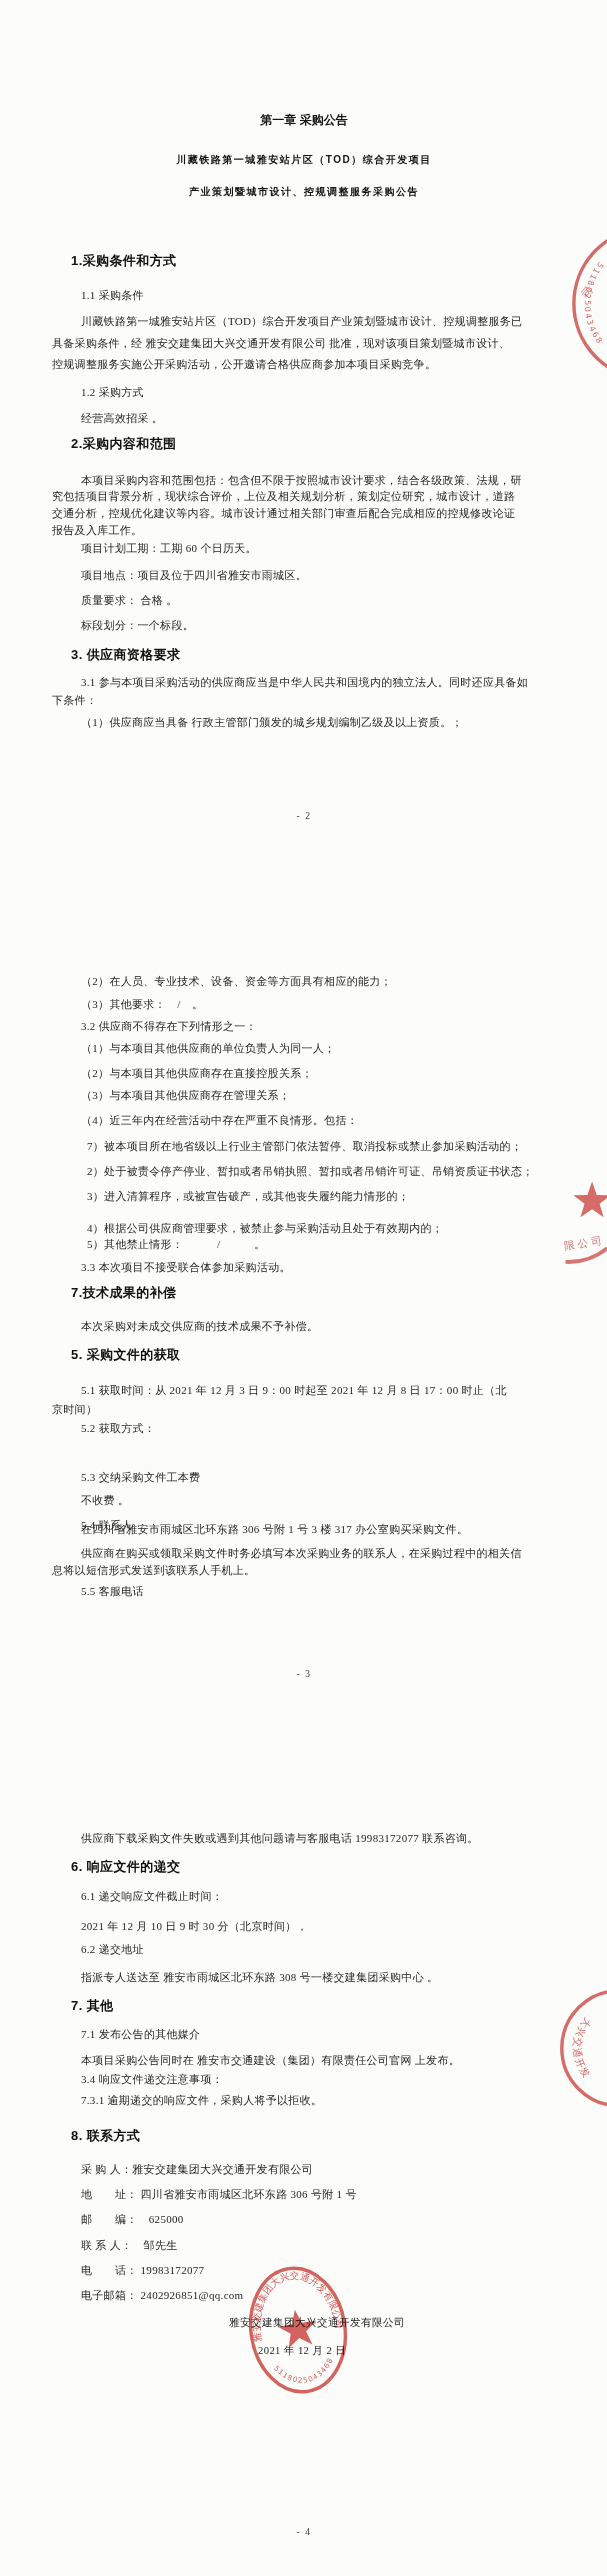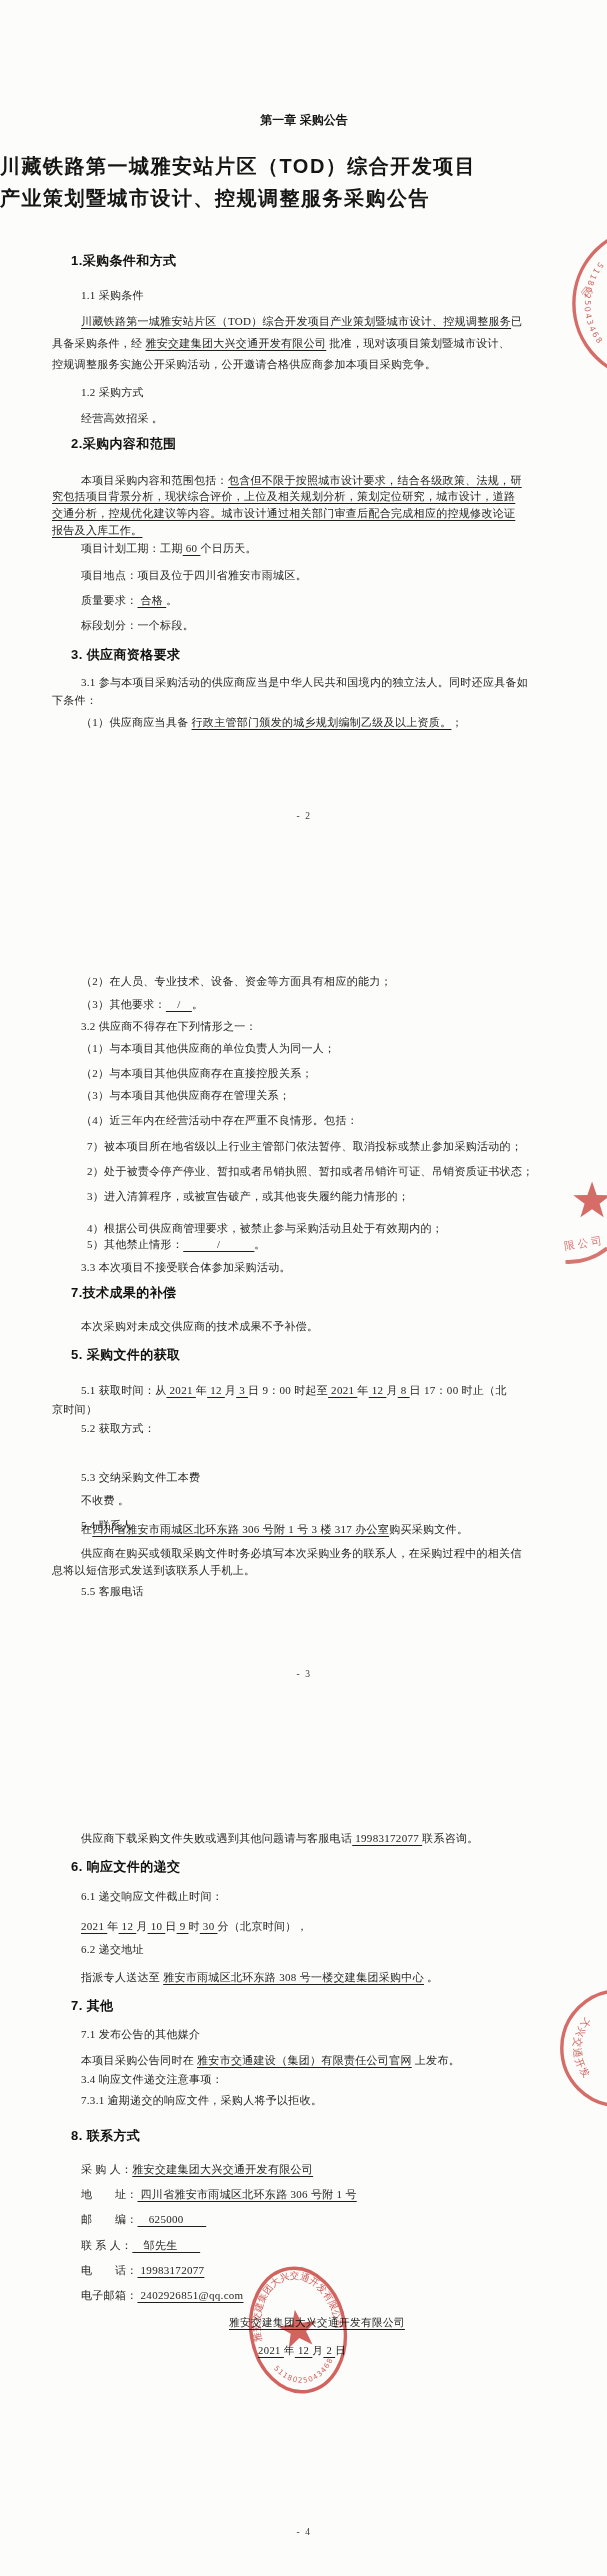--- a/index.html
+++ b/index.html
@@ -5,25 +5,25 @@
   html,body{margin:0;padding:0}
   body{
     width:608px;height:2576px;position:relative;overflow:hidden;
     background:#fcfcfb;color:#1f1f1f;
     font-family:"Liberation Serif","DejaVu Serif",serif;
   }
   .ln{position:absolute;left:52px;width:489px;font-size:11px;line-height:16.7px;letter-spacing:0.3px;white-space:nowrap}
   .i1{padding-left:29px}
   .i2{padding-left:35px}
   .t1{position:absolute;left:0;width:100%;text-align:center;font-family:"Liberation Sans","DejaVu Sans",sans-serif;font-weight:bold;font-size:12px;color:#151515}
-  .t2{position:absolute;left:0;width:100%;font-family:"Liberation Sans","DejaVu Sans",sans-serif;font-weight:bold;font-size:20px;letter-spacing:1.5px;color:#151515}
+  .t2{position:absolute;left:0;width:100%;text-align:center;font-family:"Liberation Sans","DejaVu Sans",sans-serif;font-weight:bold;font-size:10px;letter-spacing:1.5px;color:#151515}
   .hd{position:absolute;left:71px;font-family:"Liberation Sans","DejaVu Sans",sans-serif;font-weight:bold;font-size:13px;color:#111;letter-spacing:0.4px}
   .ft{position:absolute;left:0;width:100%;text-align:center;font-size:9.5px;color:#3a3a3a;letter-spacing:1.5px}
   .sign{position:absolute;font-size:10.6px;letter-spacing:0.4px;white-space:nowrap}
-  .u{text-decoration:underline;text-underline-offset:2.7px;text-decoration-thickness:0.8px}
+  .u{text-underline-offset:2.7px;text-decoration-thickness:0.8px}
   .stamp{position:absolute;opacity:.85;mix-blend-mode:multiply;pointer-events:none}
   .sealtxt{font-family:"DejaVu Sans",sans-serif}
 </style>
 </head>
 <body>
 
 <div class="t1" style="top:112px">第一章 采购公告</div>
 <div class="t2" style="top:153px">川藏铁路第一城雅安站片区（TOD）综合开发项目</div>
 <div class="t2" style="top:185px">产业策划暨城市设计、控规调整服务采购公告</div>
 

